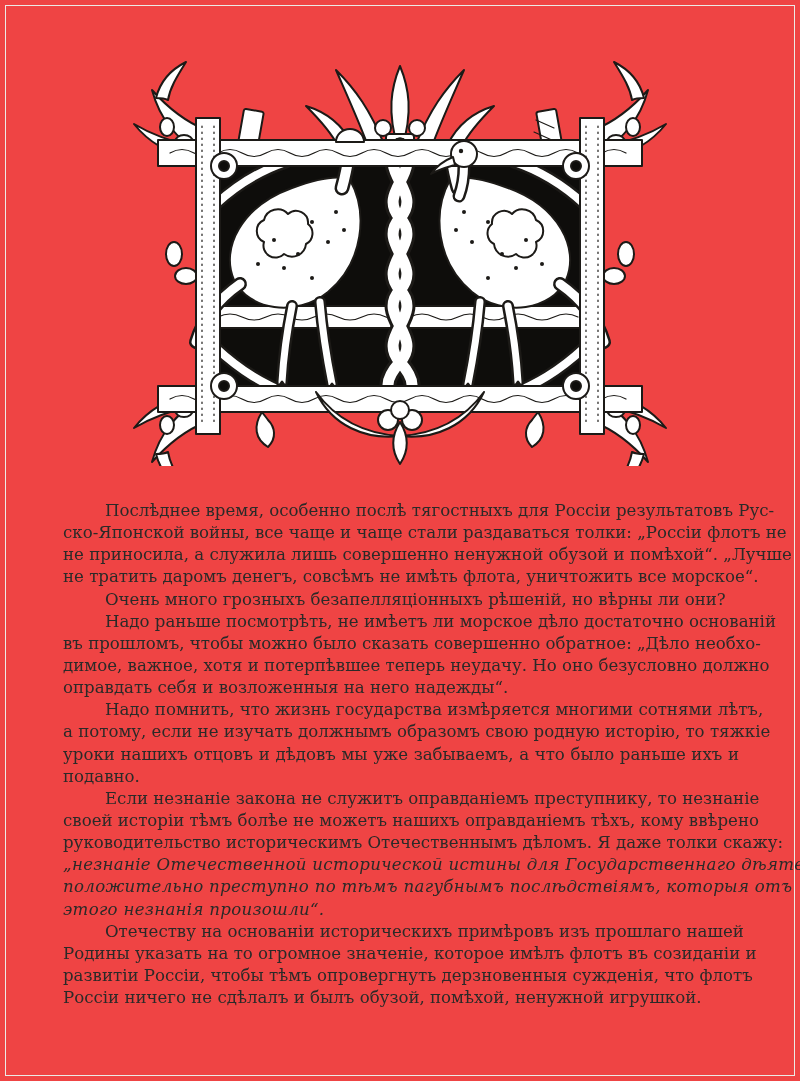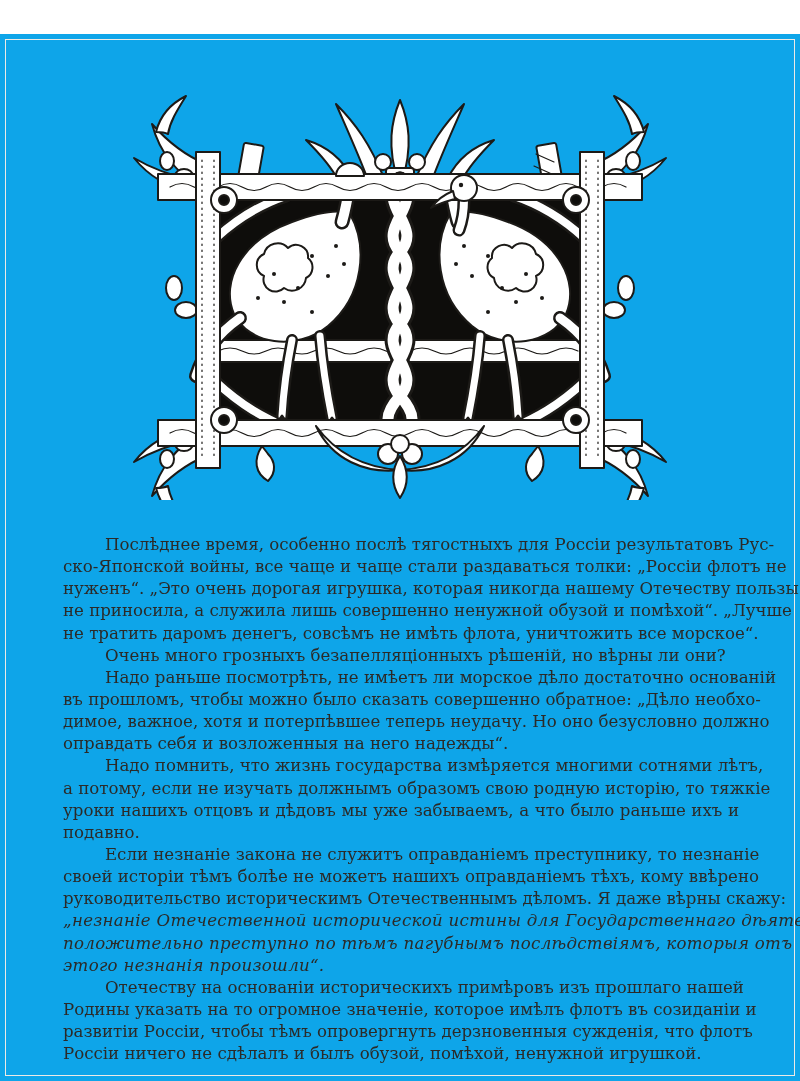--- a/index.html
+++ b/index.html
@@ -1,21 +1,21 @@
 <!DOCTYPE html>
 <html><head>
 <meta charset="utf-8">
 <style>
   html,body{margin:0;padding:0;}
   body{
     width:800px;height:1081px;position:relative;overflow:hidden;
     background:#ffffff;
     font-family:"DejaVu Serif","Liberation Serif",serif;
   }
-  .page{position:absolute;inset:0;background:#0ea5e9;margin-top:34px;}
+  .page{position:absolute;inset:0;background:#ef4444;}
   .scan-edge{position:absolute;inset:5px;border:1px solid #eceae6;pointer-events:none;}
   .ornament{position:absolute;top:54px;left:112px;width:576px;height:412px;}
   .ornament svg{width:100%;height:100%;display:block;}
   .text-block{
     position:absolute;top:500px;left:63px;width:676px;
     font-size:16.6px;line-height:22.15px;color:#2b2a28;
   }
   .line{
     display:block;white-space:nowrap;height:22.15px;
     text-align:justify;text-align-last:justify;
@@ -170,35 +170,34 @@
         <path d="M288,368 C298,384 296,398 288,410 C280,398 278,384 288,368 Z"></path>
       </g>
       <use href="#hookleaf" transform="translate(150,358)"></use>
       <use href="#hookleaf" transform="translate(426,358) scale(-1,1)"></use>
     </svg>
   </div>
 
   <div class="text-block">
       <div class="line first">Послѣднее время, особенно послѣ тягостныхъ для Россіи результатовъ Рус-</div>
       <div class="line">ско-Японской войны, все чаще и чаще стали раздаваться толки: „Россіи флотъ не</div>
-      <div class="line">нуженъ“. „Это очень дорогая игрушка, которая никогда нашему Отечеству пользы</div>
       <div class="line">не приносила, а служила лишь совершенно ненужной обузой и помѣхой“. „Лучше</div>
       <div class="line para-end">не тратить даромъ денегъ, совсѣмъ не имѣть флота, уничтожить все морское“.</div>
       <div class="line first para-end">Очень много грозныхъ безапелляціонныхъ рѣшеній, но вѣрны ли они?</div>
       <div class="line first">Надо раньше посмотрѣть, не имѣетъ ли морское дѣло достаточно основаній</div>
       <div class="line">въ прошломъ, чтобы можно было сказать совершенно обратное: „Дѣло необхо-</div>
       <div class="line">димое, важное, хотя и потерпѣвшее теперь неудачу. Но оно безусловно должно</div>
       <div class="line para-end">оправдать себя и возложенныя на него надежды“.</div>
       <div class="line first">Надо помнить, что жизнь государства измѣряется многими сотнями лѣтъ,</div>
       <div class="line">а потому, если не изучать должнымъ образомъ свою родную исторію, то тяжкіе</div>
       <div class="line">уроки нашихъ отцовъ и дѣдовъ мы уже забываемъ, а что было раньше ихъ и</div>
       <div class="line para-end">подавно.</div>
       <div class="line first">Если незнаніе закона не служитъ оправданіемъ преступнику, то незнаніе</div>
       <div class="line">своей исторіи тѣмъ болѣе не можетъ нашихъ оправданіемъ тѣхъ, кому ввѣрено</div>
-      <div class="line">руководительство историческимъ Отечественнымъ дѣломъ. Я даже вѣрны скажу:</div>
+      <div class="line">руководительство историческимъ Отечественнымъ дѣломъ. Я даже толки скажу:</div>
       <div class="line em">„незнаніе Отечественной исторической истины для Государственнаго дѣятеля</div>
       <div class="line em">положительно преступно по тѣмъ пагубнымъ послѣдствіямъ, которыя отъ</div>
       <div class="line para-end em">этого незнанія произошли“.</div>
       <div class="line first">Отечеству на основаніи историческихъ примѣровъ изъ прошлаго нашей</div>
       <div class="line">Родины указать на то огромное значеніе, которое имѣлъ флотъ въ созиданіи и</div>
       <div class="line">развитіи Россіи, чтобы тѣмъ опровергнуть дерзновенныя сужденія, что флотъ</div>
       <div class="line para-end">Россіи ничего не сдѣлалъ и былъ обузой, помѣхой, ненужной игрушкой.</div>
     </div>
 </div>
 

